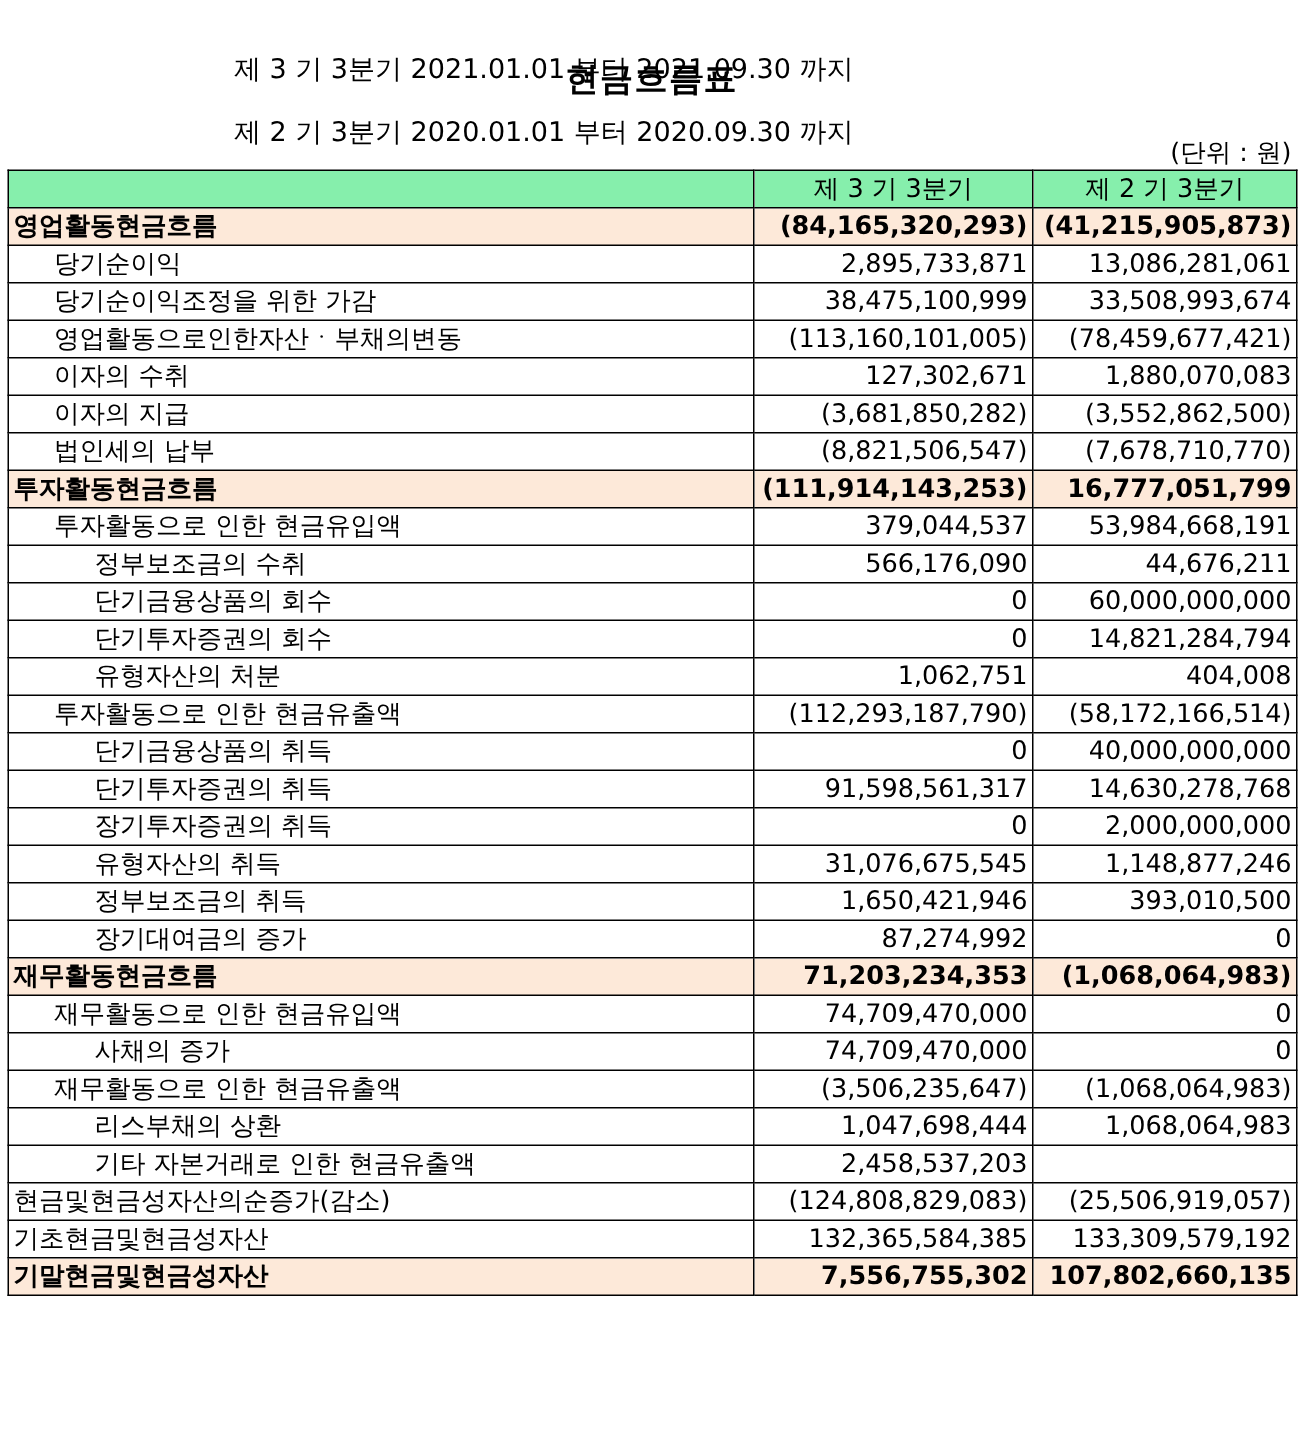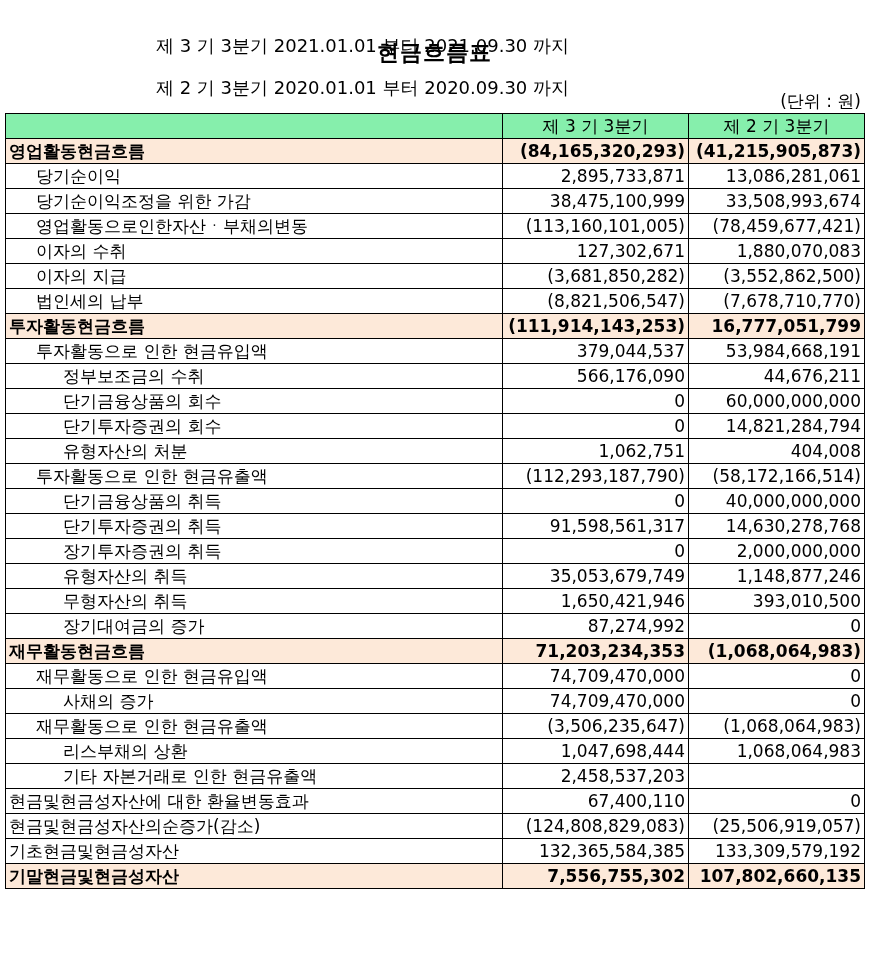--- a/index.html
+++ b/index.html
@@ -124,25 +124,25 @@
         <td class="num">91,598,561,317</td>
         <td class="num">14,630,278,768</td>
       </tr>
       <tr>
         <td class="l2">장기투자증권의 취득</td>
         <td class="num">0</td>
         <td class="num">2,000,000,000</td>
       </tr>
       <tr>
         <td class="l2">유형자산의 취득</td>
-        <td class="num">35,053,679,749</td>
+        <td class="num">31,076,675,545</td>
         <td class="num">1,148,877,246</td>
       </tr>
       <tr>
-        <td class="l2">무형자산의 취득</td>
+        <td class="l2">정부보조금의 취득</td>
         <td class="num">1,650,421,946</td>
         <td class="num">393,010,500</td>
       </tr>
       <tr>
         <td class="l2">장기대여금의 증가</td>
         <td class="num">87,274,992</td>
         <td class="num">0</td>
       </tr>
       <tr class="section">
         <td class="">재무활동현금흐름</td>
@@ -168,25 +168,20 @@
         <td class="l2">리스부채의 상환</td>
         <td class="num">1,047,698,444</td>
         <td class="num">1,068,064,983</td>
       </tr>
       <tr>
         <td class="l2">기타 자본거래로 인한 현금유출액</td>
         <td class="num">2,458,537,203</td>
         <td class="num"></td>
       </tr>
       <tr>
-        <td class="">현금및현금성자산에 대한 환율변동효과</td>
-        <td class="num">67,400,110</td>
-        <td class="num">0</td>
-      </tr>
-      <tr>
         <td class="">현금및현금성자산의순증가(감소)</td>
         <td class="num">(124,808,829,083)</td>
         <td class="num">(25,506,919,057)</td>
       </tr>
       <tr>
         <td class="">기초현금및현금성자산</td>
         <td class="num">132,365,584,385</td>
         <td class="num">133,309,579,192</td>
       </tr>
       <tr class="section">

